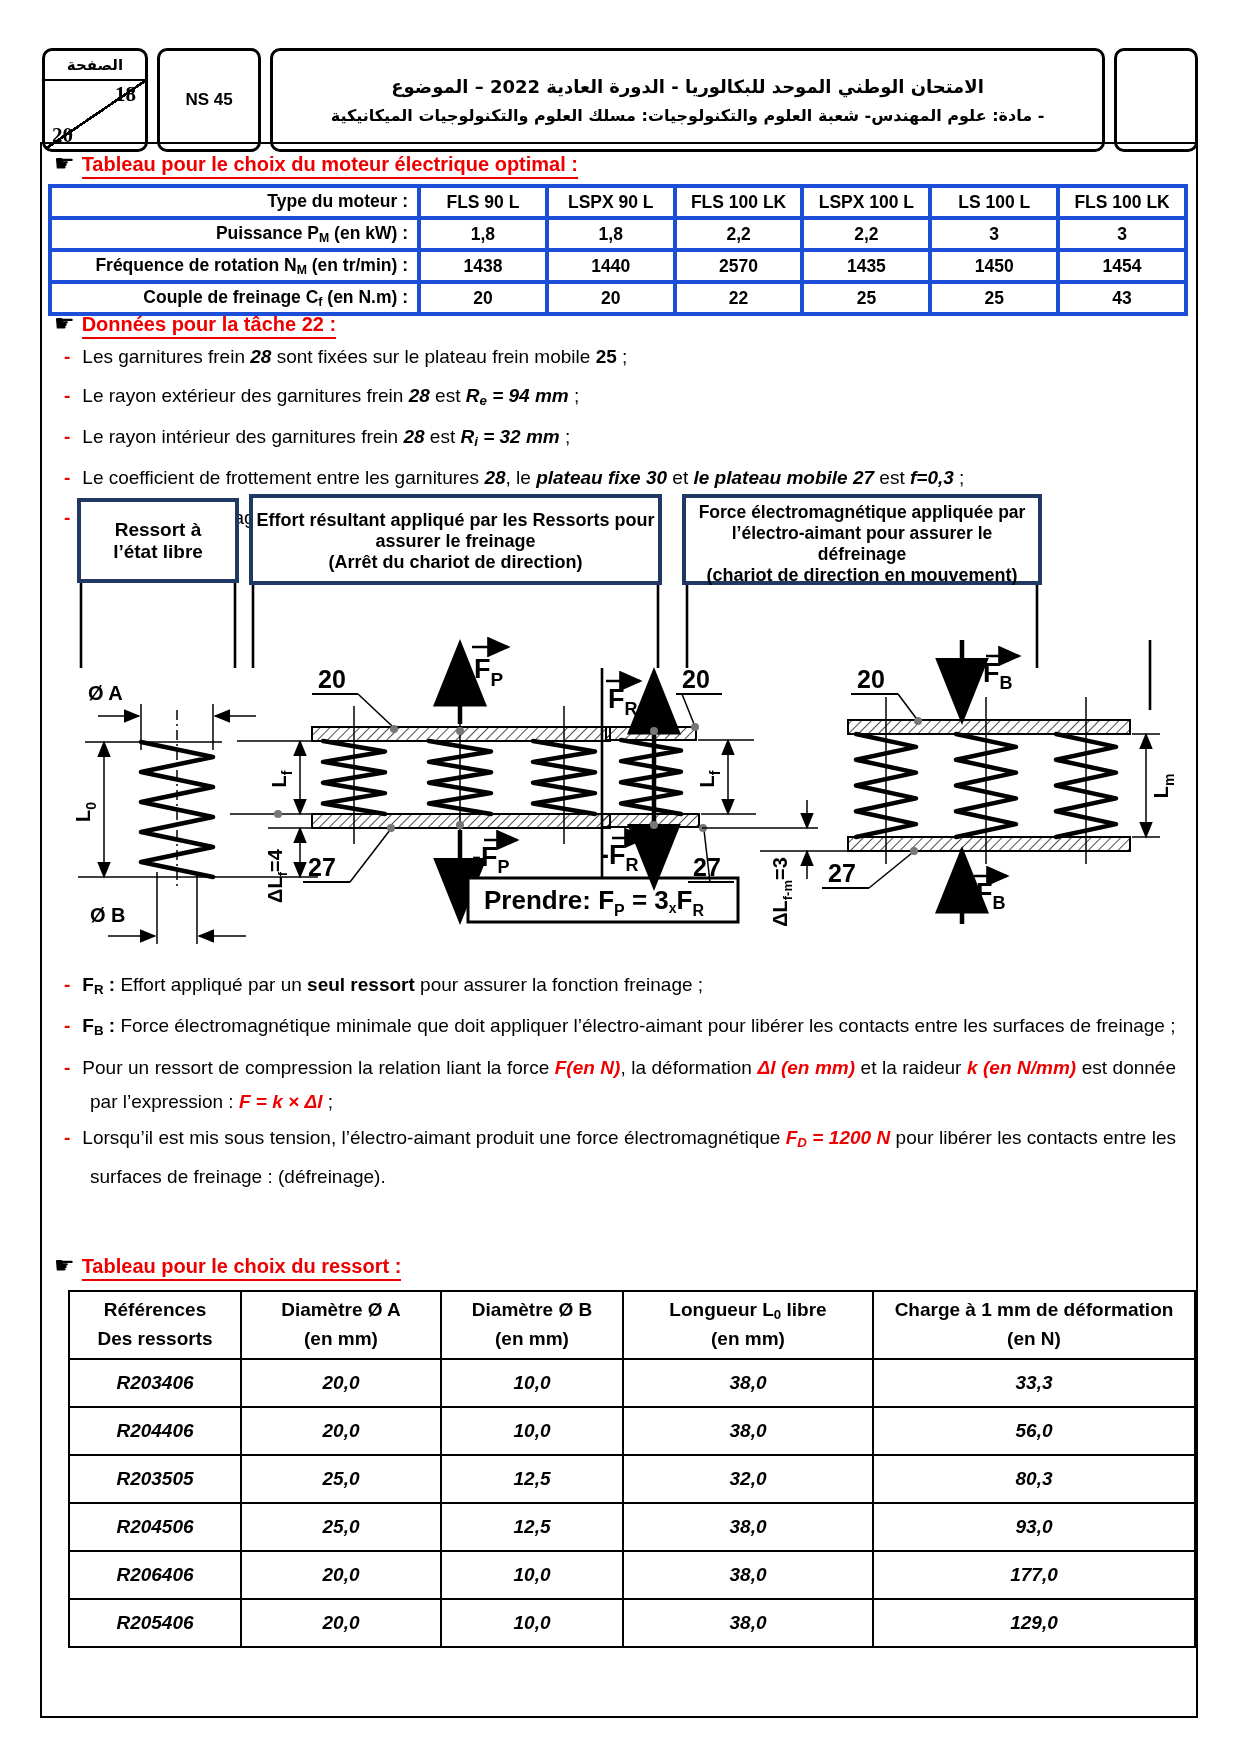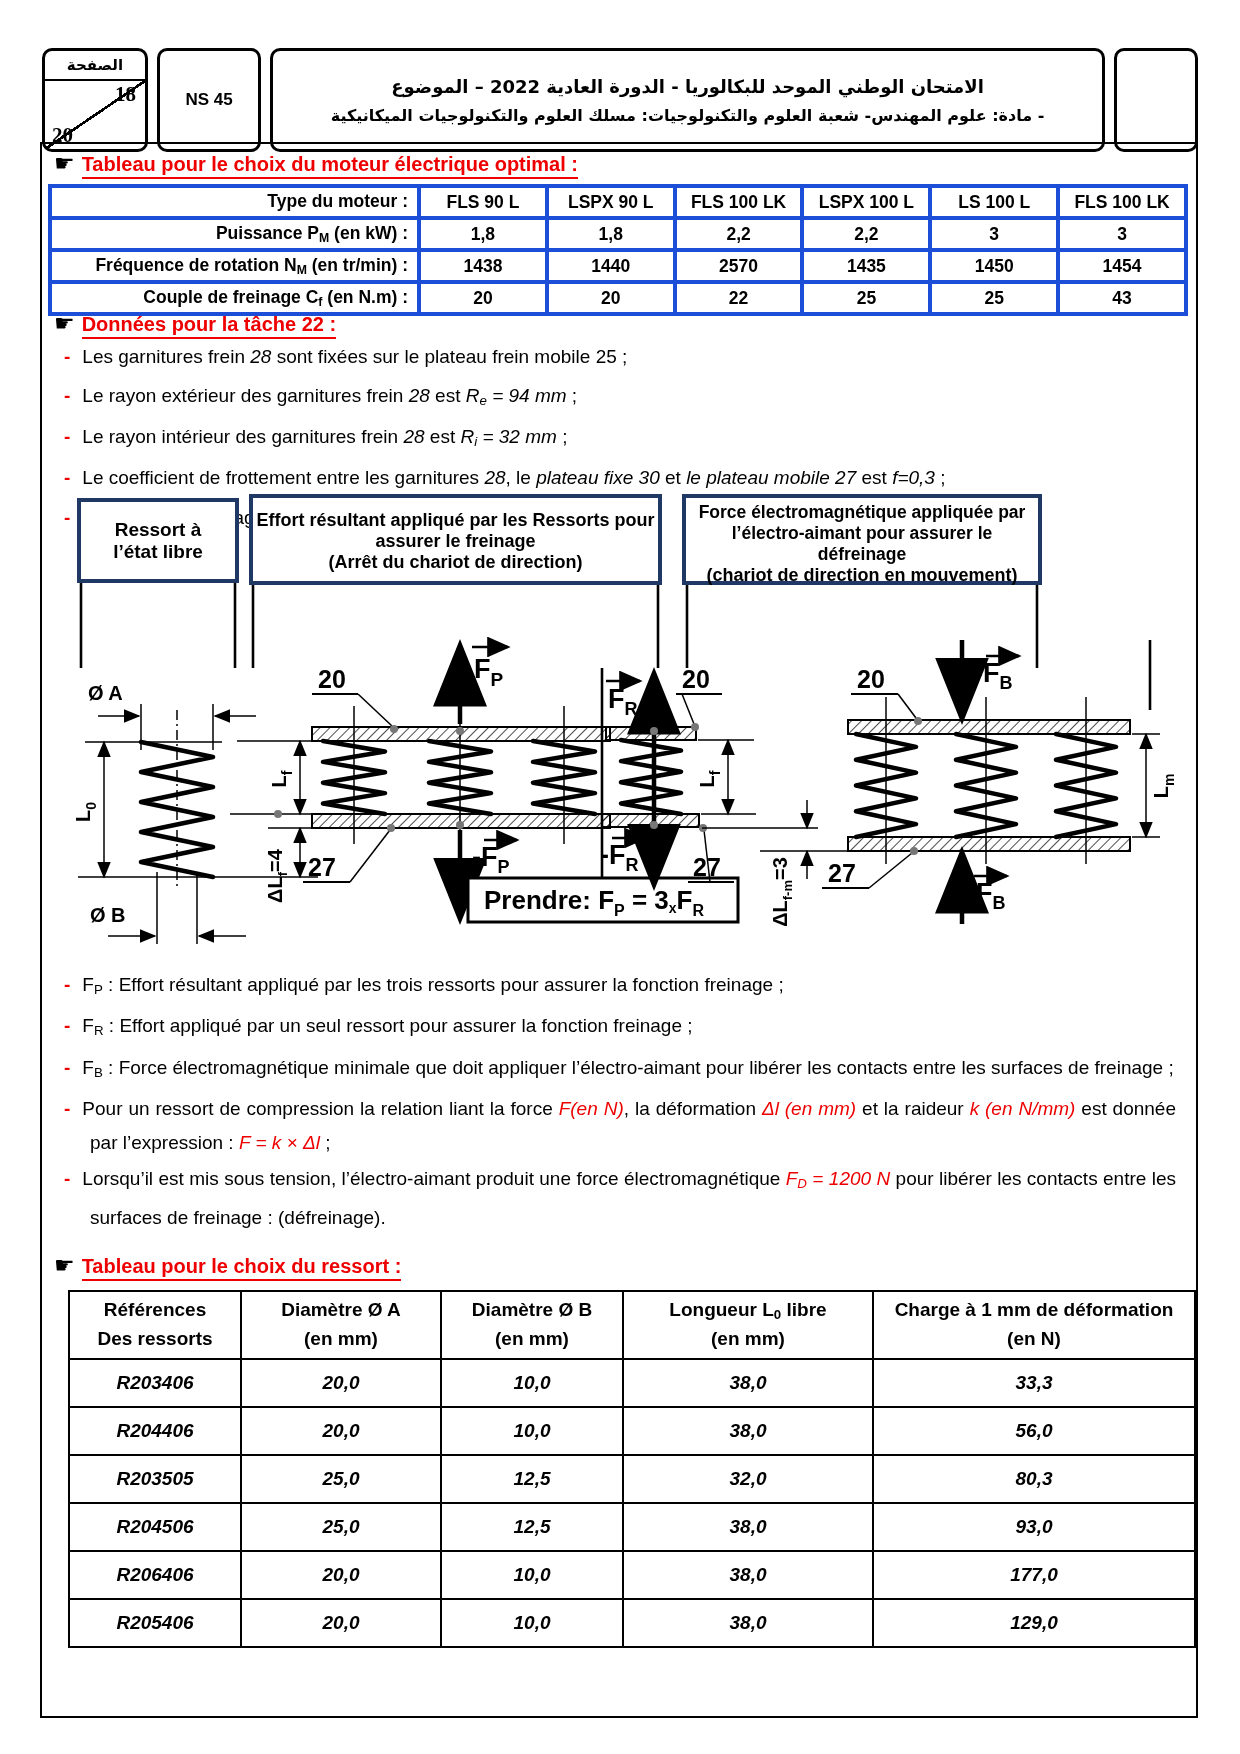--- a/index.html
+++ b/index.html
@@ -29,21 +29,21 @@
   
   .tbl1{position:absolute;left:6px;top:40px;width:1140px;border-collapse:collapse;table-layout:fixed;}
   .tbl1 td{border:4px solid #1d4ed8;font-weight:bold;font-size:17.5px;text-align:center;padding:2px 4px;height:24px;}
   .tbl1 td.lbl{text-align:right;padding-right:9px;width:352px;}
   .tbl1{border:3px solid #000;}
 
   
   .donnees{position:absolute;left:22px;top:198px;width:1116px;font-size:19px;}
   .bullet{padding-left:26px;text-indent:-26px;margin-bottom:10px;line-height:1.55;}
   .dash{color:#ee0000;font-weight:bold;margin-right:12px;}
-  .b{font-weight:normal;}
+  .b{font-weight:bold;}
   .i{font-style:italic;}
   .red{color:#ee0000;}
   .sub{vertical-align:-0.25em;font-size:0.7em;}
   .forces{position:absolute;left:22px;top:824px;width:1112px;font-size:19px;}
   .forces .bullet{line-height:34px;margin-bottom:2px;}
   .just{text-align:justify;}
 
   
   .diagram{position:absolute;left:18px;top:348px;width:1125px;height:460px;}
   .dbox{position:absolute;border:4px solid #1f3864;box-sizing:border-box;background:#fff;text-align:center;font-weight:bold;z-index:2;}
@@ -323,21 +323,20 @@
         <line class="thin" x1="1072" y1="242" x2="1100" y2="242"></line>
         <line class="thin" x1="1072" y1="345" x2="1100" y2="345"></line>
         <line class="thin" x1="1086" y1="242" x2="1086" y2="345" marker-start="url(#dim)" marker-end="url(#dim)"></line>
         <g transform="translate(1108 294) rotate(-90)">
             <text class="dlab" text-anchor="middle"><tspan>L</tspan><tspan dy="6" font-size="14">m</tspan></text>
           </g>
       </svg>
     </div>
 
     <div class="forces">
-      <div class="bullet"><span class="dash">-</span><span><span class="b">F</span><span class="b sub">P</span><span class="b"> : </span><span>Effort résultant appliqué par les </span><span class="b">trois ressorts</span><span> pour assurer la fonction freinage ;</span></span></div>
       <div class="bullet"><span class="dash">-</span><span><span class="b">F</span><span class="b sub">R</span><span class="b"> : </span><span>Effort appliqué par un </span><span class="b">seul ressort</span><span> pour assurer la fonction freinage ;</span></span></div>
       <div class="bullet just"><span class="dash">-</span><span><span class="b">F</span><span class="b sub">B</span><span class="b"> : </span><span>Force électromagnétique minimale que doit appliquer l’électro-aimant pour libérer les contacts entre les surfaces de freinage ;</span></span></div>
       <div class="bullet just"><span class="dash">-</span><span><span>Pour un ressort de compression la relation liant la force </span><span class="b i red">F</span><span class="b i red">(en N)</span><span>, la déformation </span><span class="b i red">Δl (en mm)</span><span> et la raideur </span><span class="b i red">k (en N/mm)</span><span> est donnée par l’expression : </span><span class="b i red">F = k × Δl</span><span> ;</span></span></div>
       <div class="bullet just"><span class="dash">-</span><span><span>Lorsqu’il est mis sous tension, l’électro-aimant produit une force électromagnétique </span><span class="b i red">F</span><span class="b i sub red">D</span><span class="b i red"> = 1200 N</span><span> pour libérer les contacts entre les surfaces de freinage : (défreinage).</span></span></div>
     </div>
 
     <div class="sec-head" style="left:12px;top:1110px;">
       <span class="hand">☛</span>
       <span class="sec-title">Tableau pour le choix du ressort :</span>
     </div>

